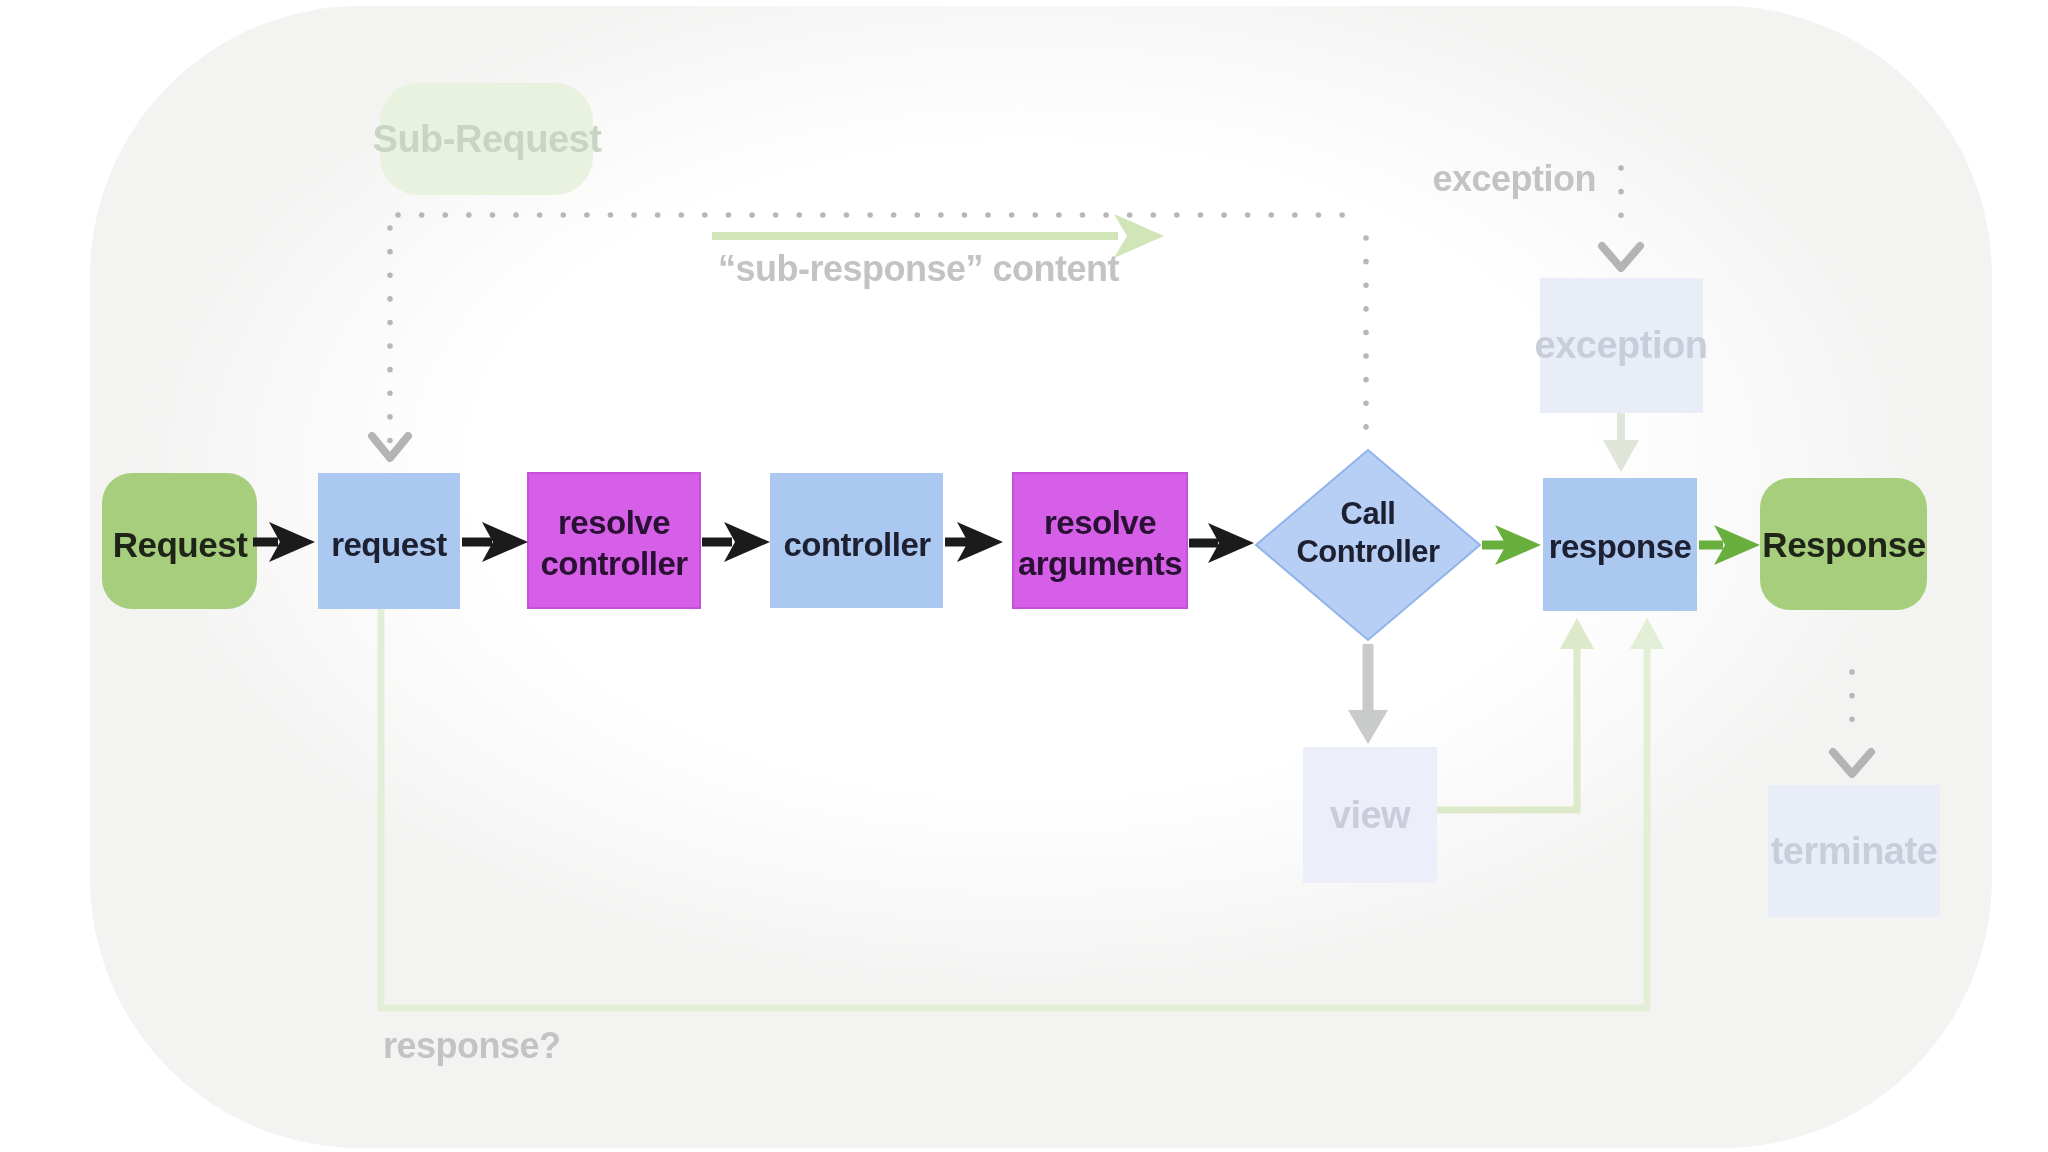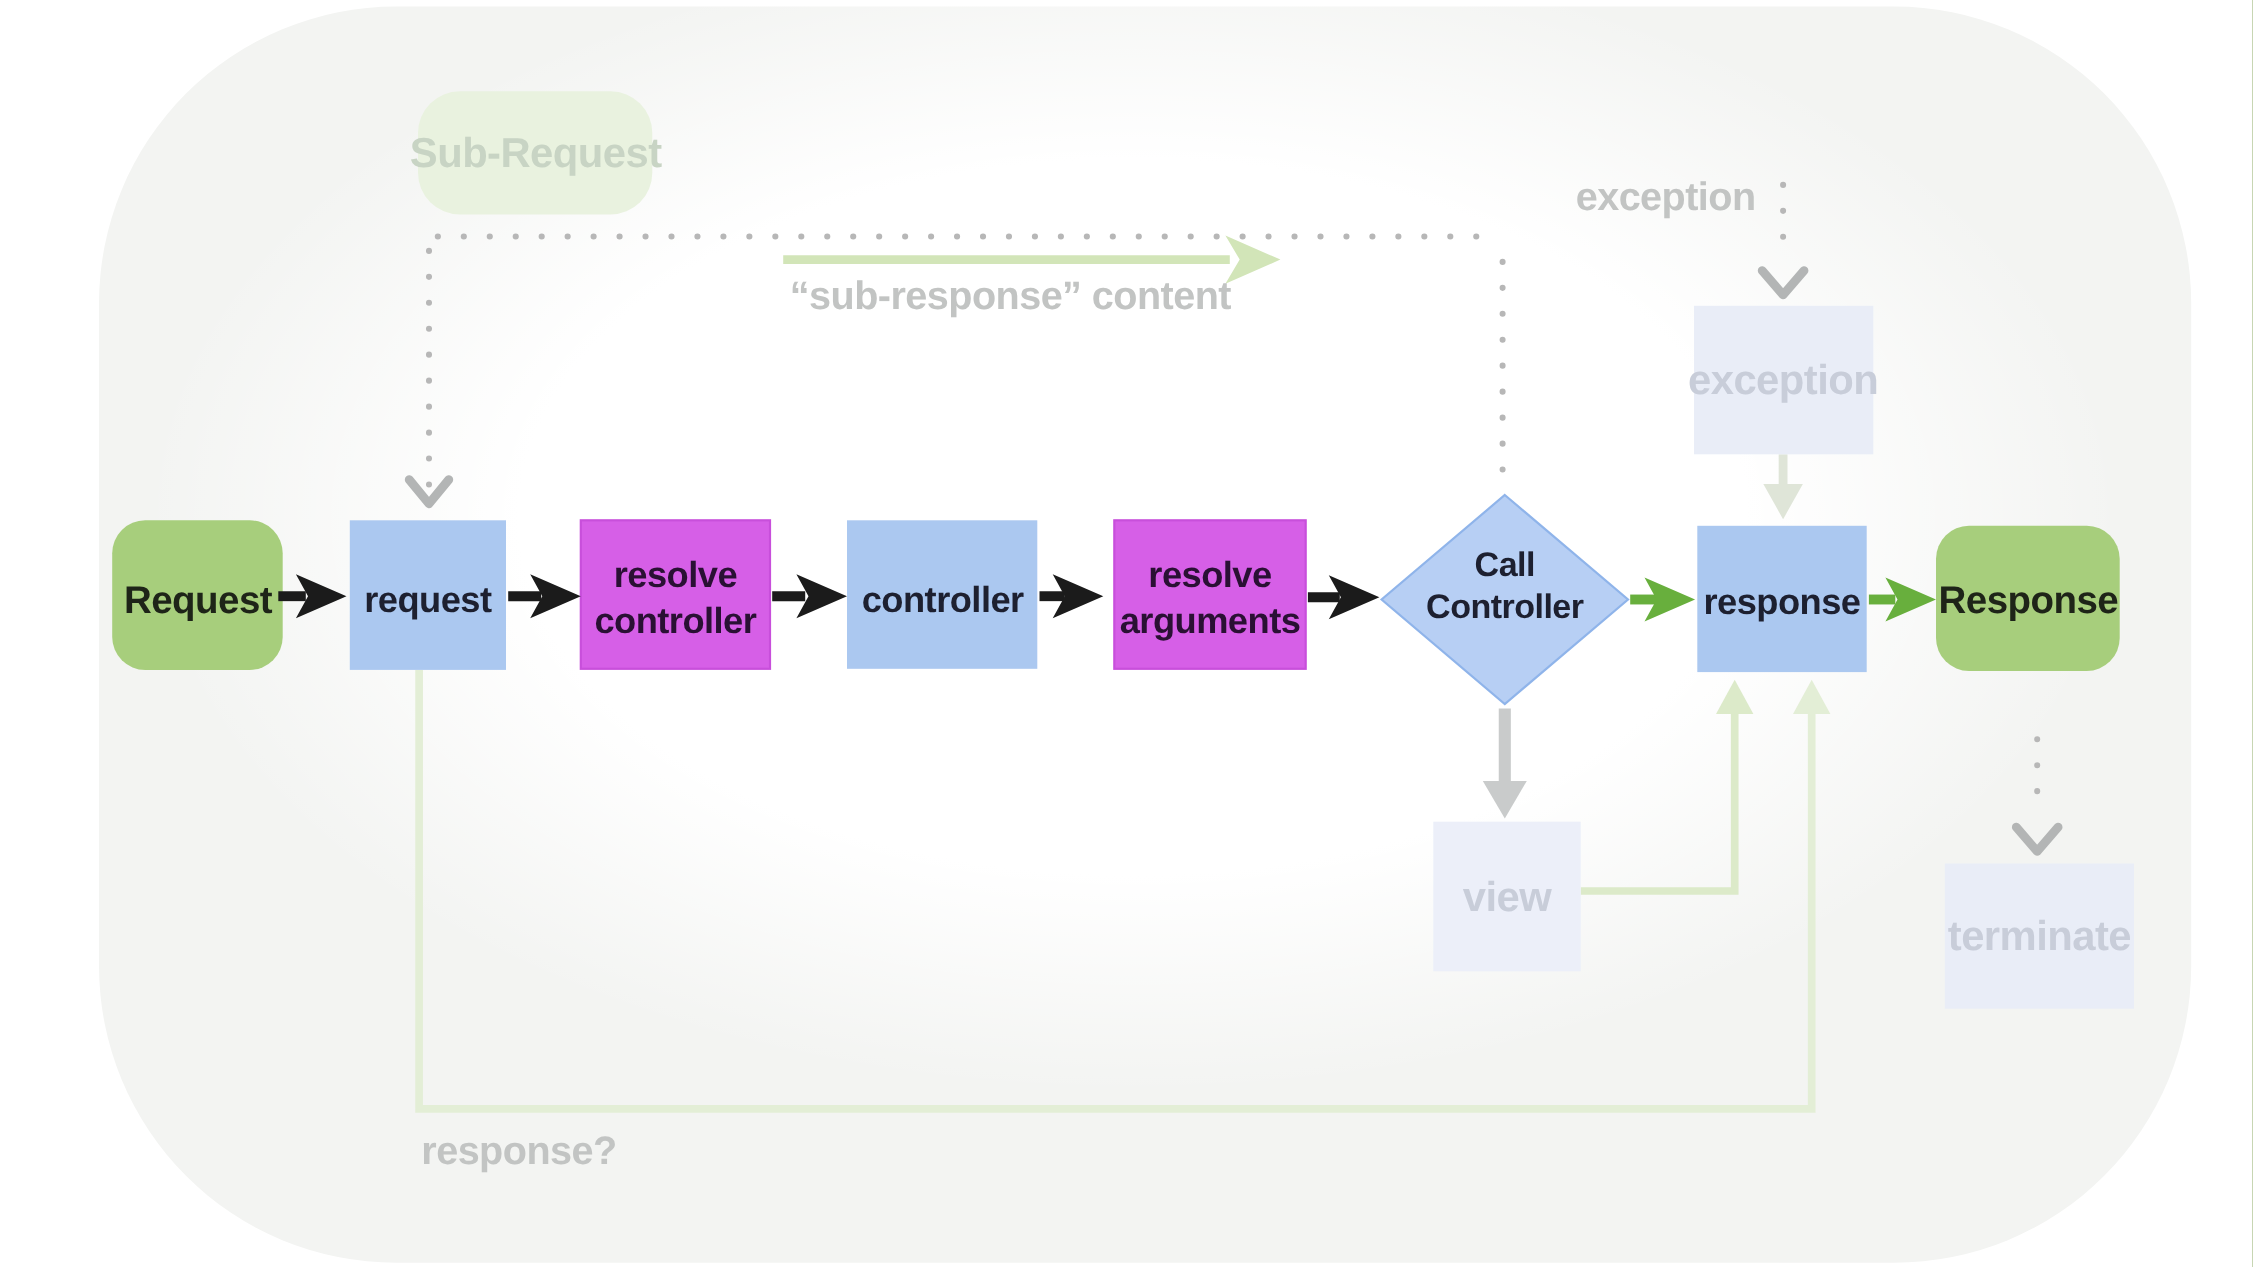--- a/index.html
+++ b/index.html
@@ -1,16 +1,16 @@
 <!DOCTYPE html>
 <html><head>
 <meta charset="utf-8">
 <style>
   html,body{margin:0;padding:0;background:#ffffff;}
-  .stage{position:relative;width:2048px;height:1152px;background:#4d7c0f;overflow:hidden;
+  .stage{position:relative;width:2048px;height:1152px;background:#c2410c;overflow:hidden;
          font-family:"Liberation Sans",sans-serif;}
   svg{position:absolute;left:0;top:0;}
   text{font-family:"Liberation Sans",sans-serif;}
   .node-label{font-size:33px;font-weight:bold;fill:#1d2030;text-anchor:middle;letter-spacing:-0.5px;}
   .node-label-magenta{font-size:33px;font-weight:bold;fill:#2a1034;text-anchor:middle;letter-spacing:-0.5px;}
   .terminal-label{font-size:35px;font-weight:bold;fill:#1e2418;text-anchor:middle;letter-spacing:-0.5px;}
   .diamond-label{font-size:31px;font-weight:bold;fill:#1d2030;text-anchor:middle;letter-spacing:-0.5px;}
   .faded-blue-label{font-size:38px;font-weight:600;fill:#c8cdd9;text-anchor:middle;letter-spacing:-0.5px;}
   .faded-green-label{font-size:38px;font-weight:600;fill:#c8d4c4;text-anchor:middle;letter-spacing:-0.5px;}
   .gray-annot{font-size:36px;font-weight:600;fill:#c2c4c3;letter-spacing:-0.5px;}

